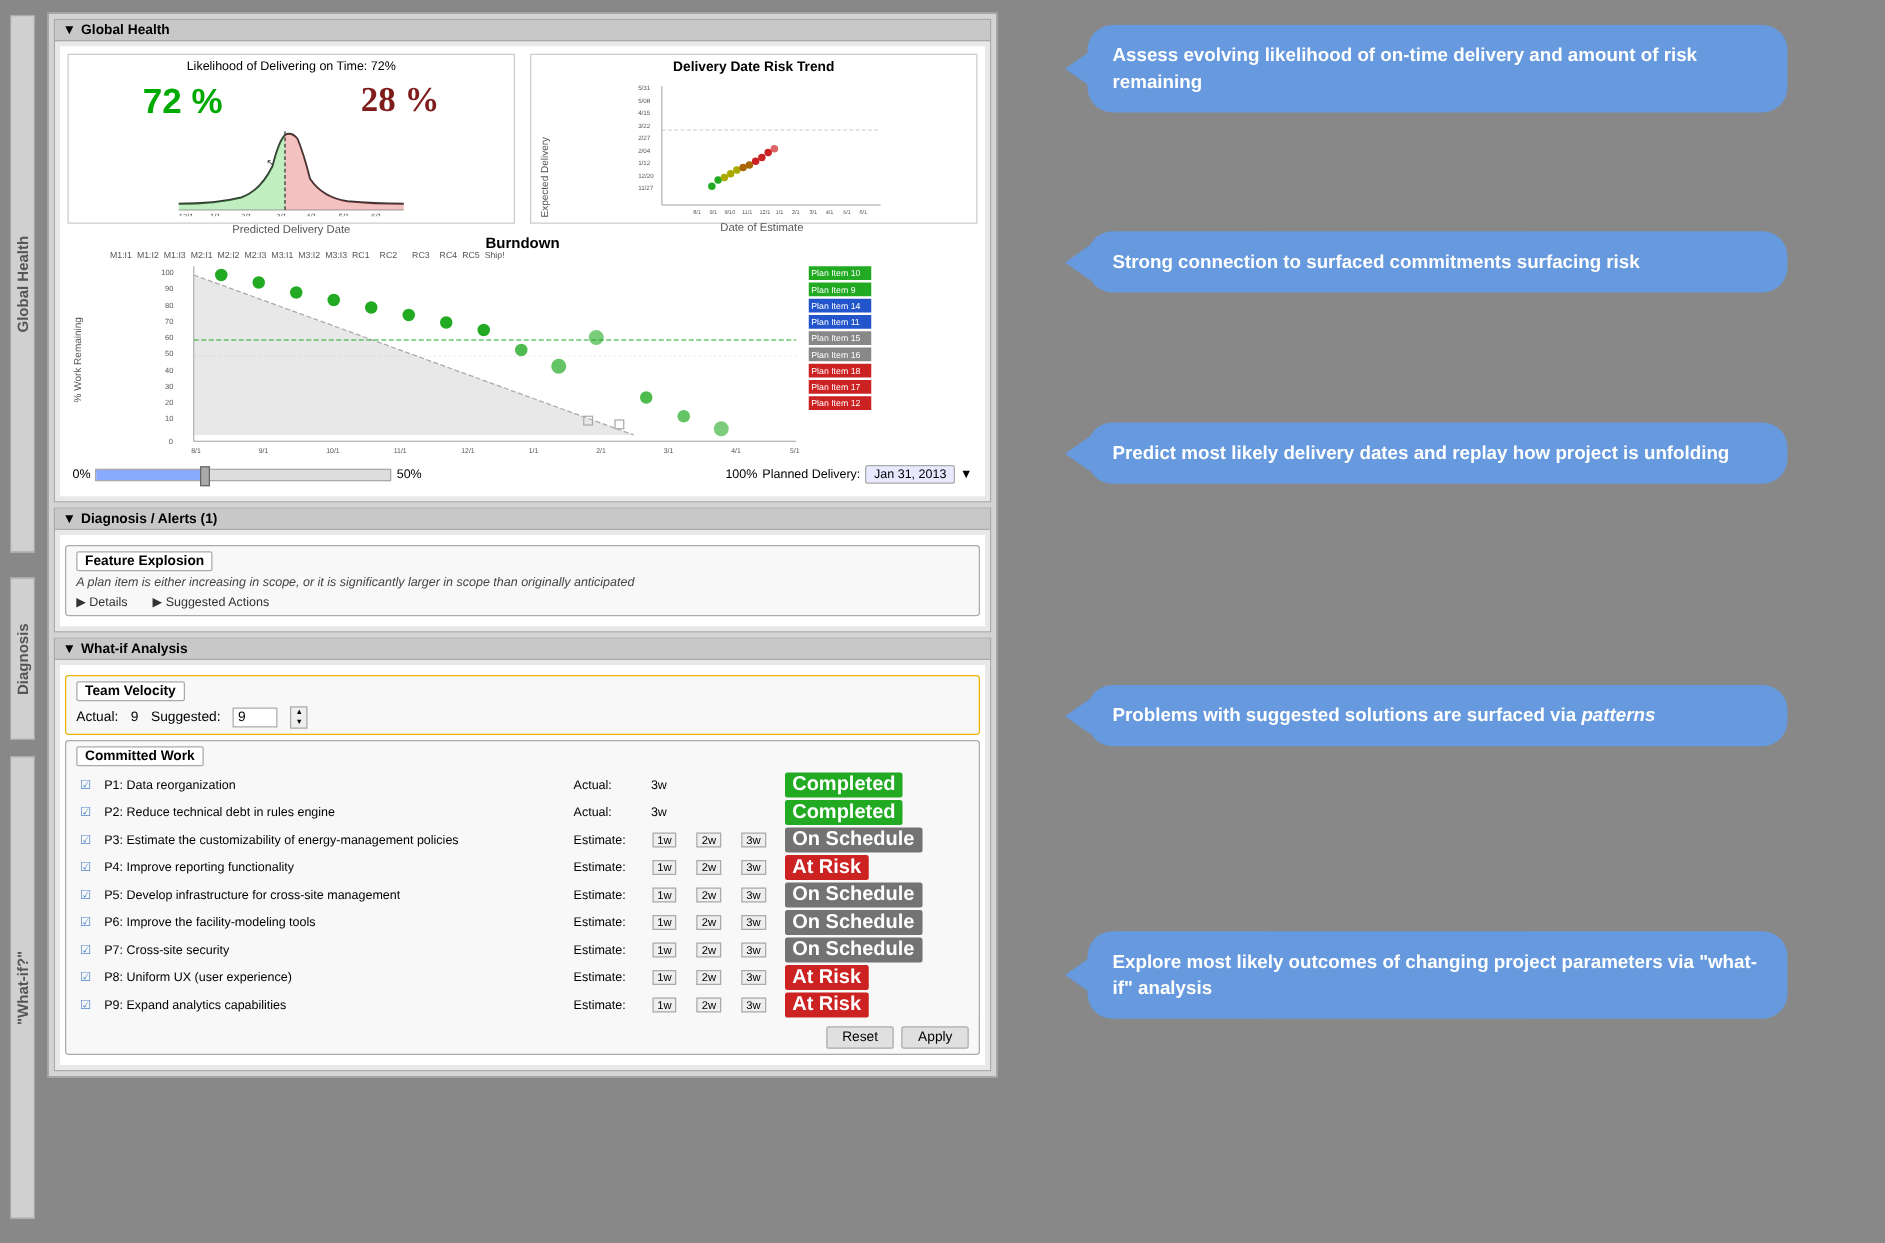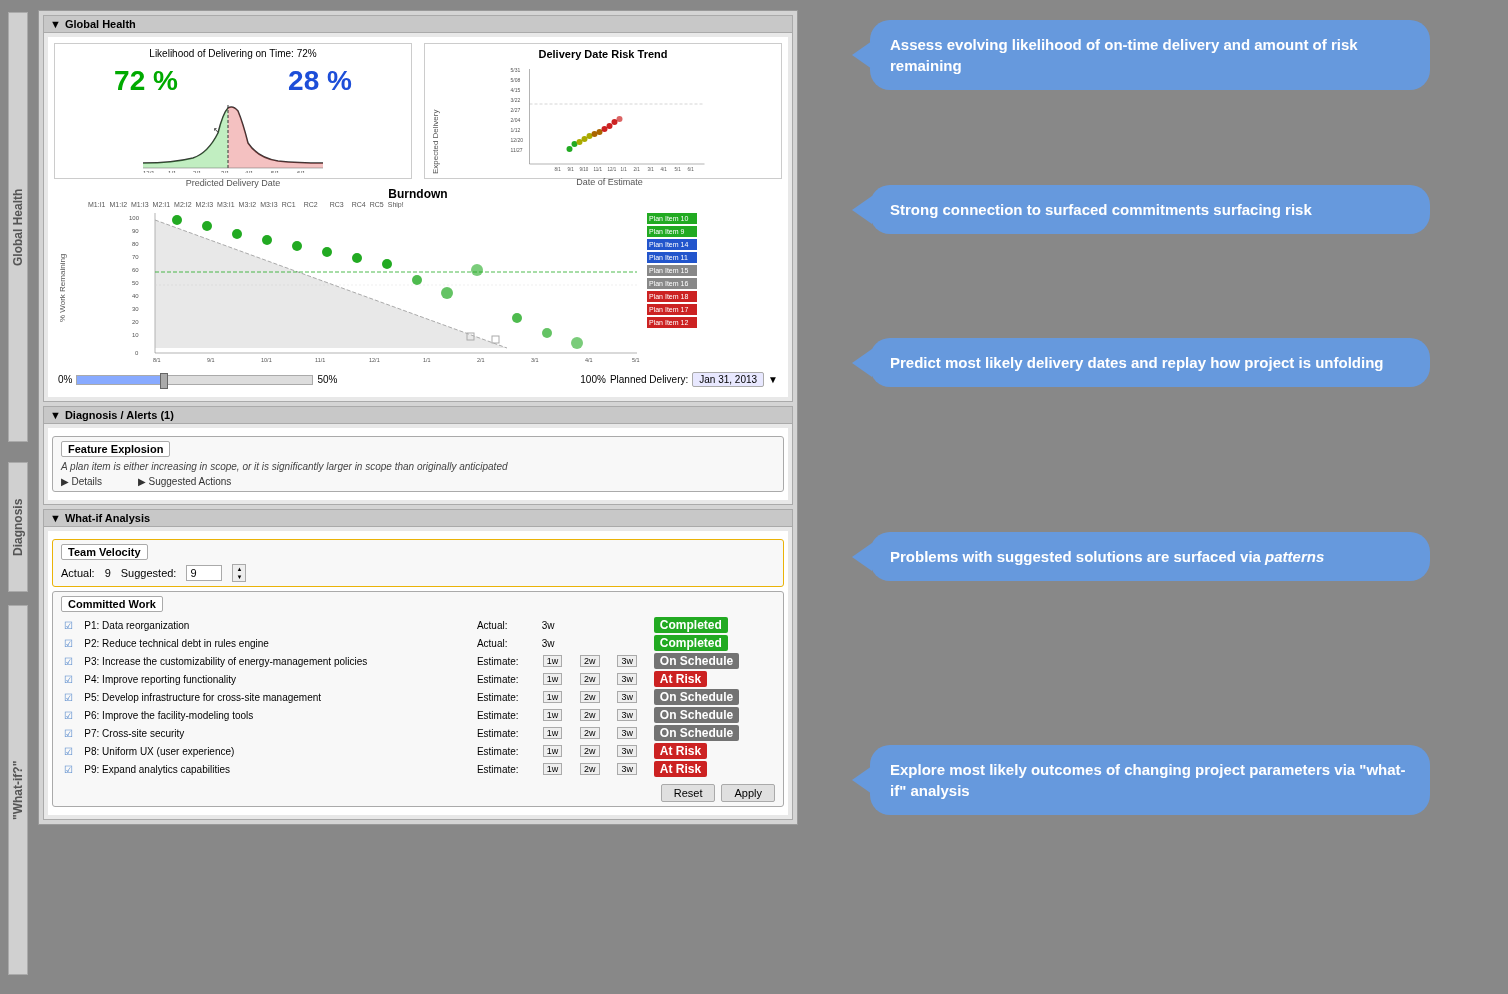--- a/index.html
+++ b/index.html
@@ -76,21 +76,22 @@
 
     .num-green {
       font-size: 28px;
       font-weight: bold;
       color: #00aa00;
     }
 
     .num-red {
       font-size: 28px;
       font-weight: bold;
-      color: #1d4ed8;
+      color: #7f1d1d;
+      font-family: Liberation Serif, serif;
     }
 
     .delivery-trend-box {
       flex: 1;
       border: 1px solid #ccc;
       padding: 4px;
       min-height: 120px;
     }
 
     .delivery-trend-title {
@@ -179,21 +180,21 @@
 
     .fe-desc {
       font-size: 10px;
       font-style: italic;
       color: #444;
       margin-bottom: 4px;
     }
 
     .fe-links {
       display: flex;
-      gap: 36px;
+      gap: 20px;
     }
 
     .fe-link {
       font-size: 10px;
       color: #333;
       cursor: pointer;
     }
 
     
     .whatif-section {
@@ -291,21 +292,21 @@
     }
 
     .cw-table td {
       padding: 1px 3px;
     }
 
     .status-badge {
       padding: 1px 6px;
       color: white;
       border-radius: 2px;
-      font-size: 12px;
+      font-size: 16px;
       font-weight: bold;
       display: inline-block;
     }
 
     .status-completed { background: #22aa22; }
     .status-on-schedule { background: #737373; }
     .status-at-risk { background: #cc2222; }
 
     .week-btn {
       border: 1px solid #aaa;
@@ -669,21 +670,21 @@
               <td class="checkbox-cell">☑</td>
               <td>P2: Reduce technical debt in rules engine</td>
               <td>Actual:</td>
               <td>3w</td>
               <td></td>
               <td></td>
               <td><span class="status-badge status-completed">Completed</span></td>
             </tr>
             <tr>
               <td class="checkbox-cell">☑</td>
-              <td>P3: Increase the customizability of energy-management policies</td>
+              <td>P3: Estimate the customizability of energy-management policies</td>
               <td>Estimate:</td>
               <td><button class="week-btn">1w</button></td>
               <td><button class="week-btn">2w</button></td>
               <td><button class="week-btn">3w</button></td>
               <td><span class="status-badge status-on-schedule">On Schedule</span></td>
             </tr>
             <tr>
               <td class="checkbox-cell">☑</td>
               <td>P4: Improve reporting functionality</td>
               <td>Estimate:</td>
@@ -755,19 +756,19 @@
 </div>
 
 <div class="callout" style="top:185px; left:870px; width:560px;">
   <span>Strong connection to surfaced commitments surfacing  risk</span>
 </div>
 
 <div class="callout" style="top:338px; left:870px; width:560px;">
   <span>Predict most likely delivery dates and replay how project is unfolding</span>
 </div>
 
-<div class="callout" style="top:532px; left:870px; width:560px;">
+<div class="callout" style="top:548px; left:870px; width:560px;">
   <span style="font-style:normal;">Problems with suggested solutions are surfaced via </span><em>patterns</em>
 </div>
 
 <div class="callout" style="top:745px; left:870px; width:580px;">
   <span>Explore most likely outcomes of changing project parameters via "what-if" analysis</span>
 </div>
 
 </body></html>

